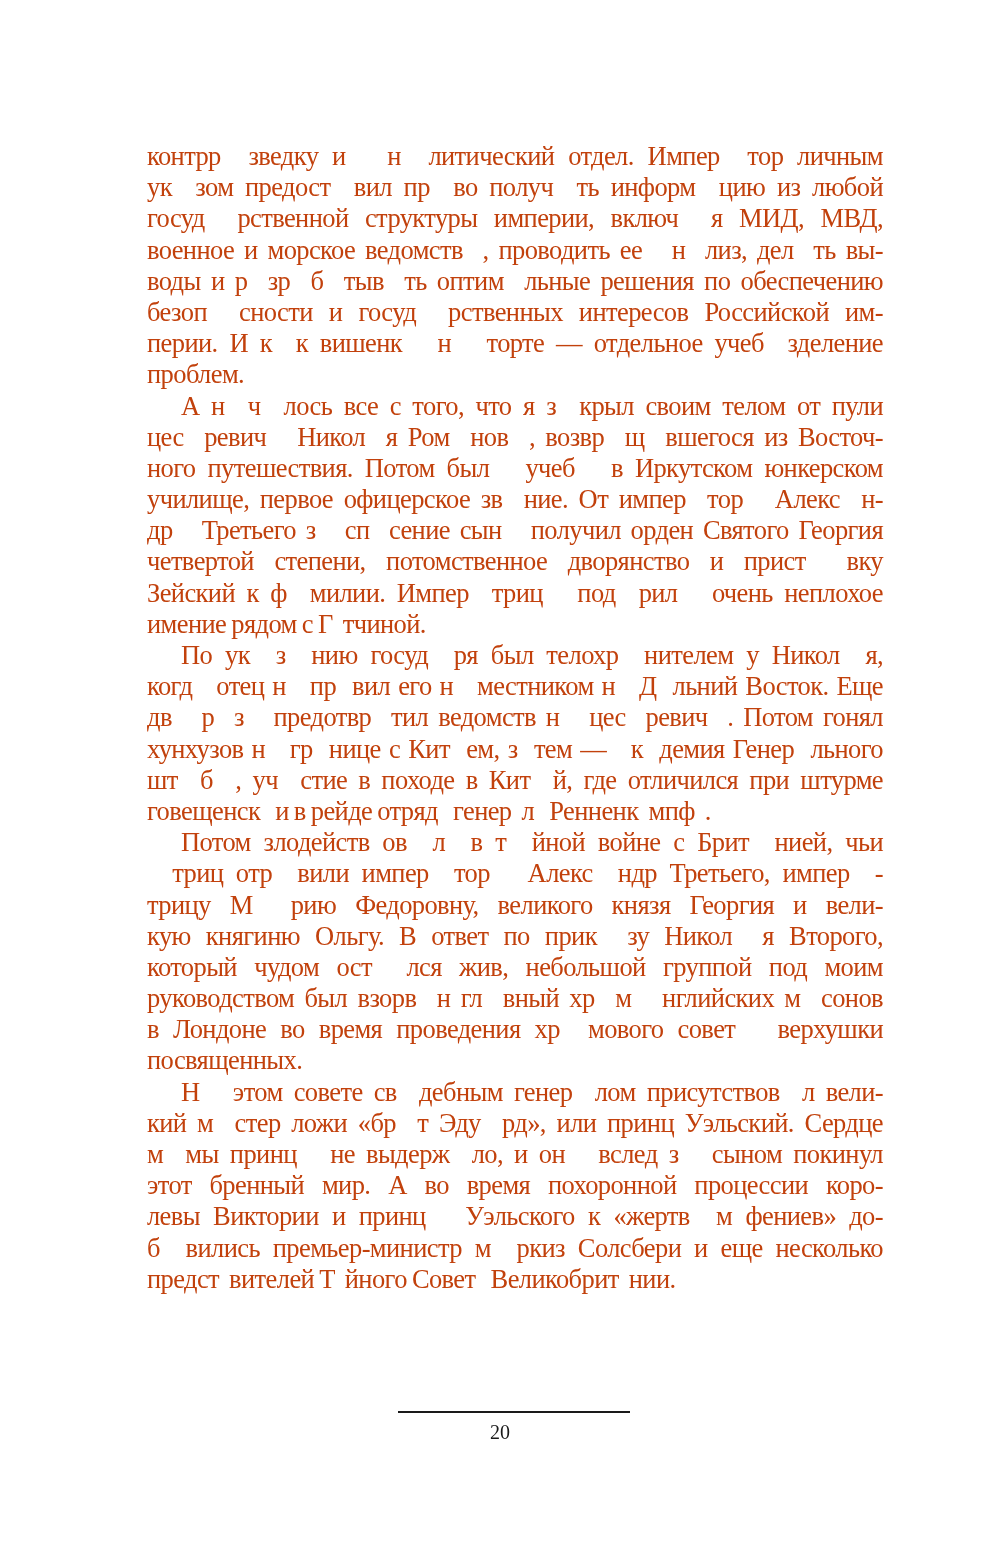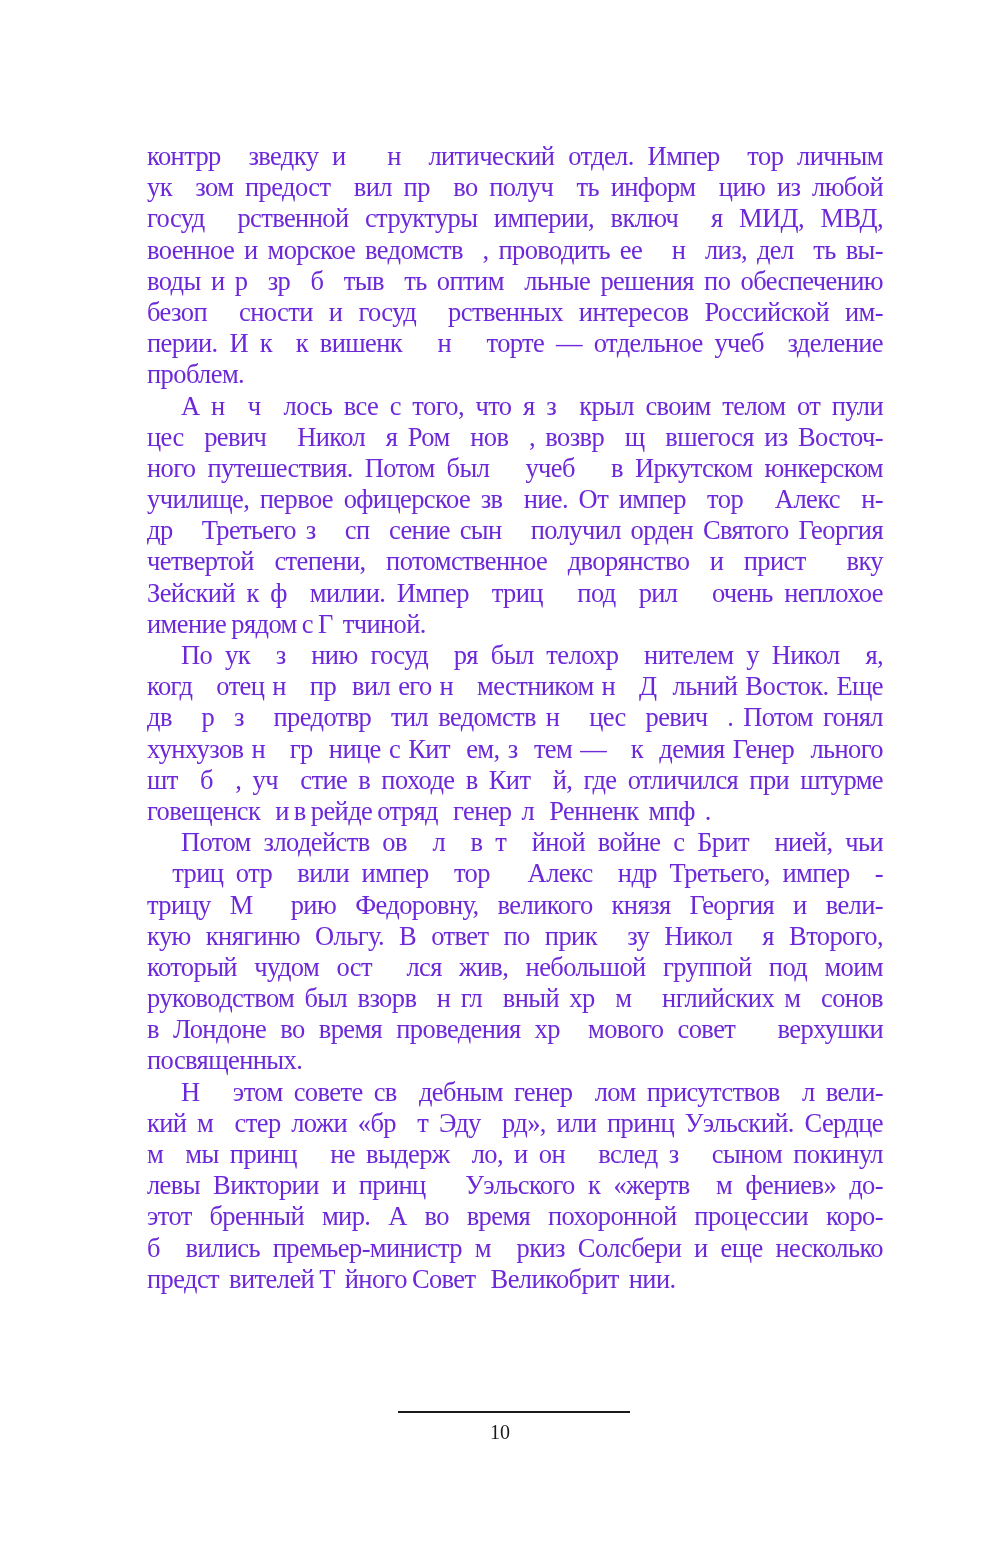--- a/index.html
+++ b/index.html
@@ -1,20 +1,20 @@
 <!DOCTYPE html>
 <html><head>
 <meta charset="utf-8">
 <style>
   html, body { margin: 0; padding: 0; background: #ffffff; }
   body { width: 1000px; height: 1552px; position: relative; overflow: hidden; }
   .page {
     position: absolute; left: 147px; top: 141px; width: 736px;
     font-family: "Liberation Serif", "DejaVu Serif", serif;
-    font-size: 26.5px; line-height: 31.2px; color: #6d28d9;
+    font-size: 26.5px; line-height: 31.2px; color: #c2410c;
     letter-spacing: -0.6px; word-spacing: -1px;
   }
   .line { display: block; white-space: pre; text-align: justify; text-align-last: justify; height: 31.2px; }
   .line.last { text-align-last: left; font-family: Liberation Serif, serif; }
   .line.indent { padding-left: 34px; }
   .rule {
     position: absolute; left: 398px; top: 1411px; width: 232px; height: 0;
     border-top: 2px solid #1a1a1a;
   }
   .folio {
@@ -61,21 +61,21 @@
     <span class="line">кую княгиню Ольгу. В ответ по прик  зу Никол  я Второго,</span>
     <span class="line">который чудом ост  лся жив, небольшой группой под моим</span>
     <span class="line">руководством был взорв  н гл  вный хр  м   нглийских м  сонов</span>
     <span class="line">в Лондоне во время проведения хр  мового совет   верхушки</span>
     <span class="line last">посвященных.</span>
   </div>
   <div>
     <span class="line indent">Н   этом совете св  дебным генер  лом присутствов  л вели-</span>
     <span class="line">кий м  стер ложи «бр  т Эду  рд», или принц Уэльский. Сердце</span>
     <span class="line">м  мы принц   не выдерж  ло, и он   вслед з   сыном покинул</span>
+    <span class="line">этот бренный мир. А во время похоронной процессии коро-</span>
     <span class="line">левы Виктории и принц   Уэльского к «жертв  м фениев» до-</span>
-    <span class="line">этот бренный мир. А во время похоронной процессии коро-</span>
     <span class="line">б  вились премьер-министр м  ркиз Солсбери и еще несколько</span>
     <span class="line last">предст  вителей Т  йного Совет   Великобрит  нии.</span>
   </div>
 </div>
 
 <div class="rule"></div>
-<div class="folio">10</div>
+<div class="folio">20</div>
 
 </body></html>

